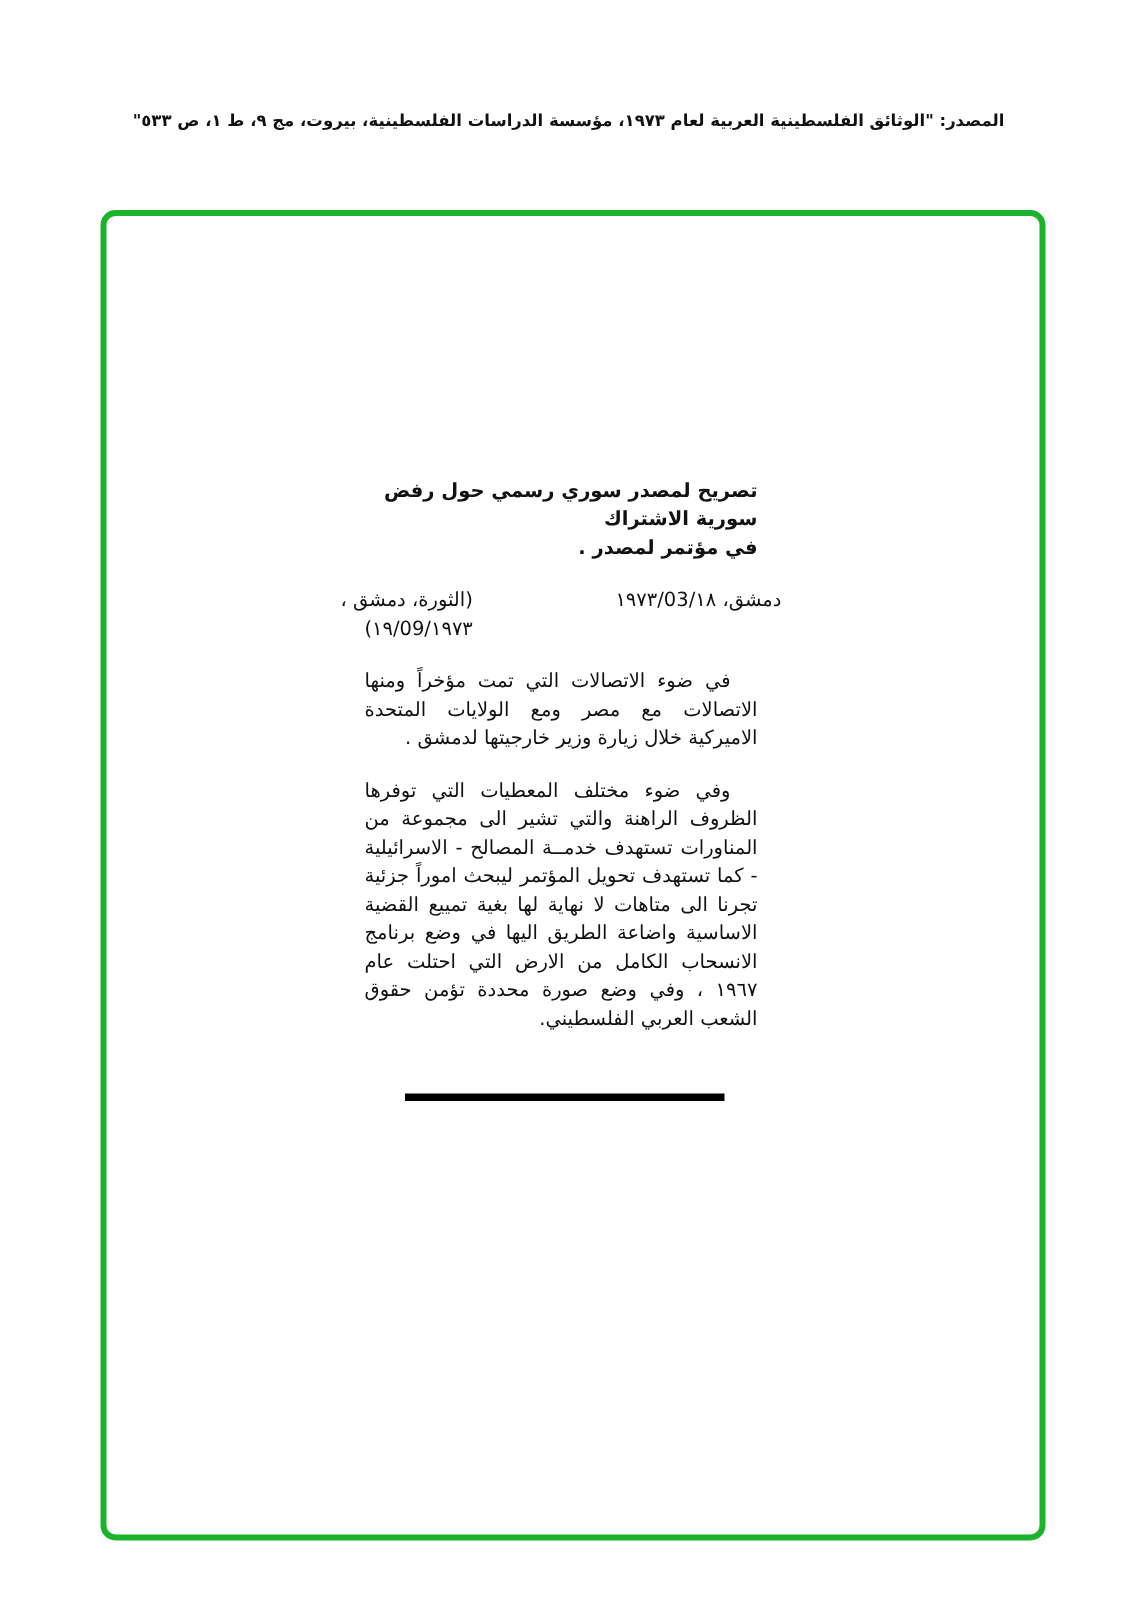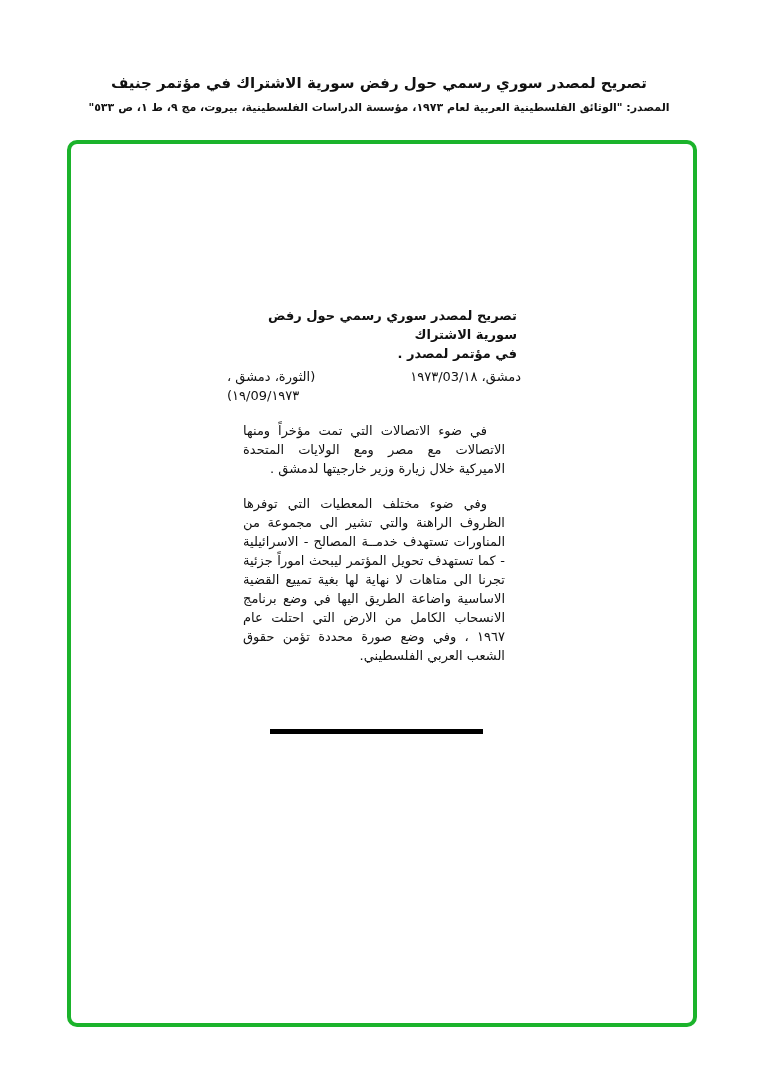--- a/index.html
+++ b/index.html
@@ -31,44 +31,43 @@
     background:#fff;
   }
 
   
   .doc-text{
     position:absolute;top:158px;right:172px;width:294px;
     direction:rtl;font-size:13px;line-height:19px;
     text-align:justify;
   }
   .doc-heading{
-    margin:4px;font-weight:bold;text-align:right;
+    margin:16px;font-weight:bold;text-align:right;
   }
   .dateline-row{
     display:flex;justify-content:space-between;align-items:flex-start;
   }
   .dateline{white-space:nowrap;}
-  .citation{text-align:left;}
+  .citation{text-align:right;}
   .body-para{
     margin:16px;text-indent:18px;
   }
 
   
   .divider{
     position:absolute;left:199px;top:585px;
     width:213px;height:5px;background:#000;
   }
 </style>
 </head>
 <body>
 
 <div class="page">
 
   <div class="hdr">
-    <h1>تصريح لمصدر سوري رسمي حول رفض سورية الاشتراك في مؤتمر جنيف</h1>
     <p class="src">المصدر: "الوثائق الفلسطينية العربية لعام ١٩٧٣، مؤسسة الدراسات الفلسطينية، بيروت، مج ٩، ط ١، ص ٥٣٣"</p>
   </div>
 
   <div class="doc-box" style="border-color: rgb(27, 179, 43);">
 
     <div class="doc-text">
       <p class="doc-heading"><span>تصريح لمصدر سوري رسمي حول رفض سورية الاشتراك</span><br><span>في مؤتمر لمصدر .</span></p>
 
       <div class="dateline-row">
         <span class="dateline">دمشق، ١٩٧٣/03/١٨</span>

